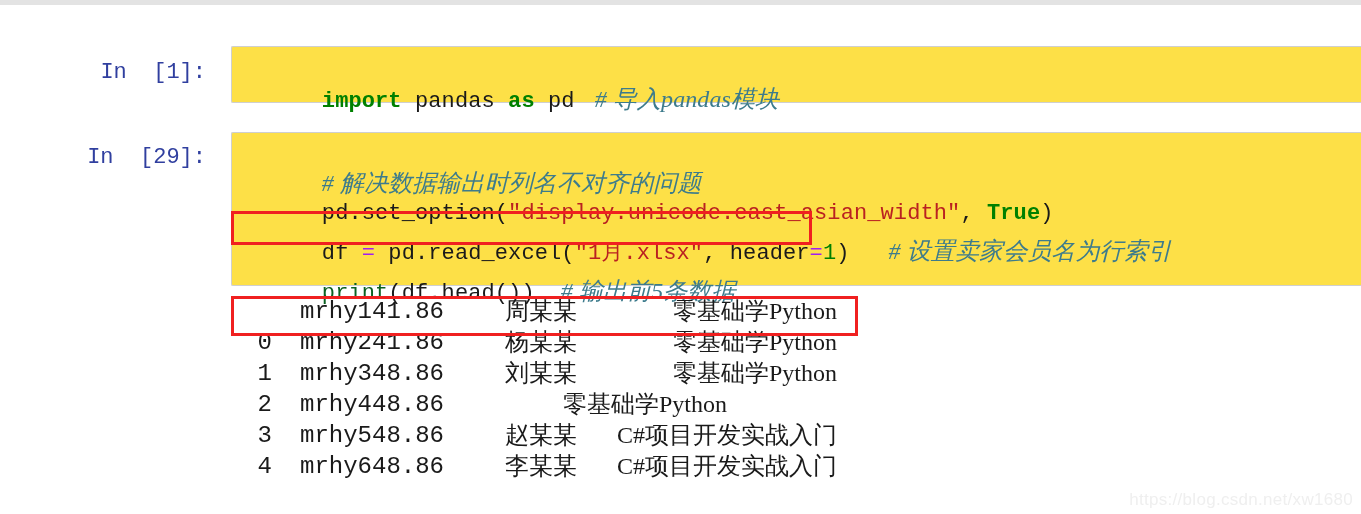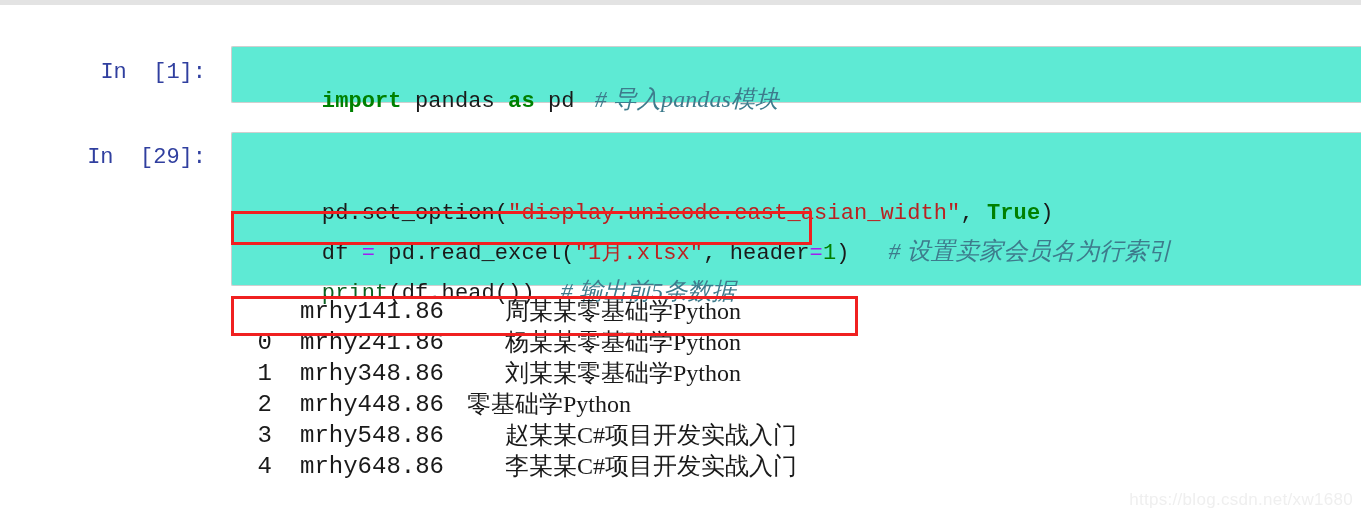--- a/index.html
+++ b/index.html
@@ -40,21 +40,21 @@
     font-family: "Liberation Mono", "DejaVu Sans Mono", monospace;
     font-size: 22px;
     letter-spacing: 0px;
     white-space: pre;
     user-select: none;
   }
   .codebox {
     position: absolute;
     left: 231px;
     width: 1130px;
-    background: #5eead4;
+    background: #fde047;
     border-top: 1px solid #cfcfcf;
     border-bottom: 1px solid #cfcfcf;
     border-left: 1px solid #cfcfcf;
     box-sizing: border-box;
     border-radius: 2px 0 0 2px;
   }
   .codeline {
     position: absolute;
     left: 10px;
     white-space: pre;
@@ -92,21 +92,21 @@
     white-space: pre;
     font-family: "Liberation Mono", "DejaVu Sans Mono", monospace;
     font-size: 24px;
     color: #1a1a1a;
     display: flex;
   }
   .c-idx  { width: 30px; text-align: right; }
   .c-id   { width: 100px; text-align: right; }
   .c-num  { width: 95px; }
   .c-name { width: 110px; text-align: right; font-family:"Liberation Serif","DejaVu Serif",serif; }
-  .c-book { width: 260px; text-align: left; font-family:"Liberation Serif","DejaVu Serif",serif; }
+  .c-book { width: 260px; text-align: right; font-family:"Liberation Serif","DejaVu Serif",serif; }
 
   
   .redbox {
     position: absolute;
     border: 3px solid #f02020;
     box-sizing: border-box;
     pointer-events: none;
     background: transparent;
   }
 
@@ -133,20 +133,23 @@
     <div class="codeline" style="top:11px;">
       <span class="kw">import</span><span class="plain"> </span><span class="plain">pandas</span><span class="plain"> </span><span class="kw">as</span><span class="plain"> </span><span class="plain">pd</span><span class="comment" style="margin-left:20px;"># 导入pandas模块</span>
     </div>
   </div>
 </div>
 
 <div class="cell">
   <div class="prompt" style="top:145px;">In  [29]:</div>
   <div class="codebox" style="top:132px; height:154px;">
 
+    <div class="codeline" style="top:9px;">
+      <span class="comment"># 解决数据输出时列名不对齐的问题</span>
+    </div>
 
     <div class="codeline" style="top:43px;">
       <span class="plain">pd</span><span class="plain">.</span><span class="plain">set_option</span><span class="plain">(</span><span class="str">"display.unicode.east_asian_width"</span><span class="plain">, </span><span class="bi">True</span><span class="plain">)</span>
     </div>
 
     <div class="codeline" style="top:77px;">
       <span class="plain">df </span><span class="op">=</span><span class="plain"> pd</span><span class="plain">.</span><span class="plain">read_excel</span><span class="plain">(</span><span class="str">"1月.xlsx"</span><span class="plain">, header</span><span class="op">=</span><span class="num">1</span><span class="plain">)</span><span class="comment" style="margin-left:39px;"># 设置卖家会员名为行索引</span>
     </div>
 
     <div class="codeline" style="top:117px;">

